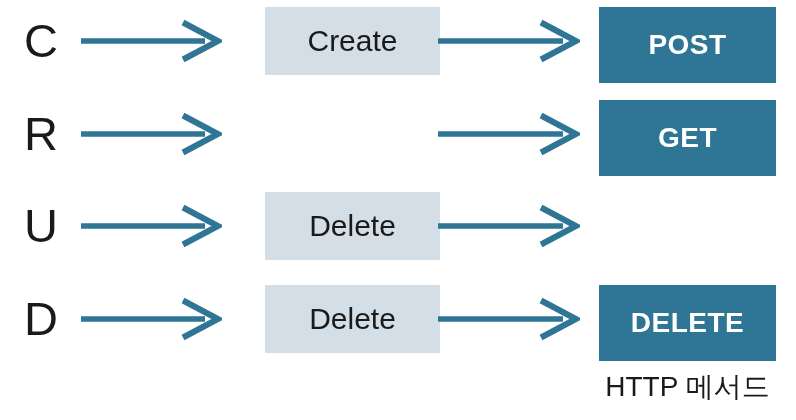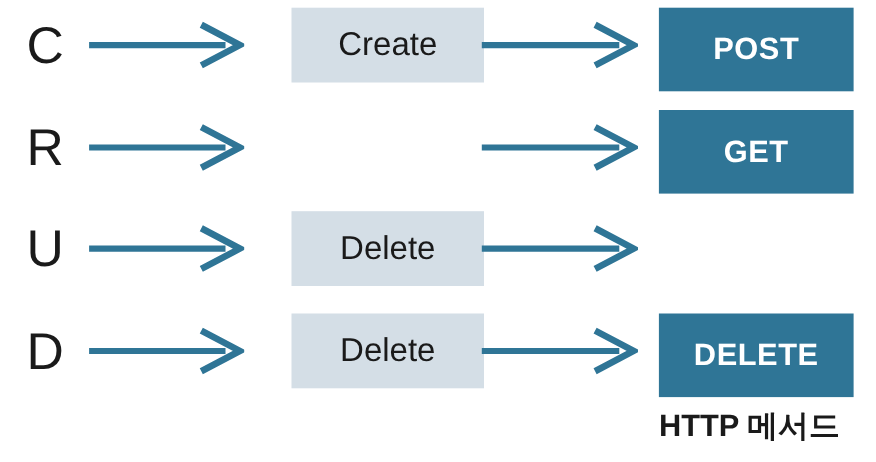--- a/index.html
+++ b/index.html
@@ -80,25 +80,24 @@
     font-size: 28px;
     font-weight: 700;
     color: var(--methodText, #ffffff);
     letter-spacing: 0.5px;
   }
   .caption {
     position: absolute;
     left: 599px;
     top: 368px;
     width: 177px;
-    text-align: left;
+    text-align: center;
     font-size: 28px;
     color: var(--text, #1a1a1a);
     white-space: nowrap;
-    font-weight: bold;
   }
 </style>
 </head>
 <body>
 
 <div class="canvas" style="--accent: #2f7596; --lightBox: #d4dee6; --text: #1a1a1a; --methodText: #ffffff; --bg: #ffffff;">
 
   <div class="row r0">
     <div class="letter">C</div>
     <div class="arrow a1">

